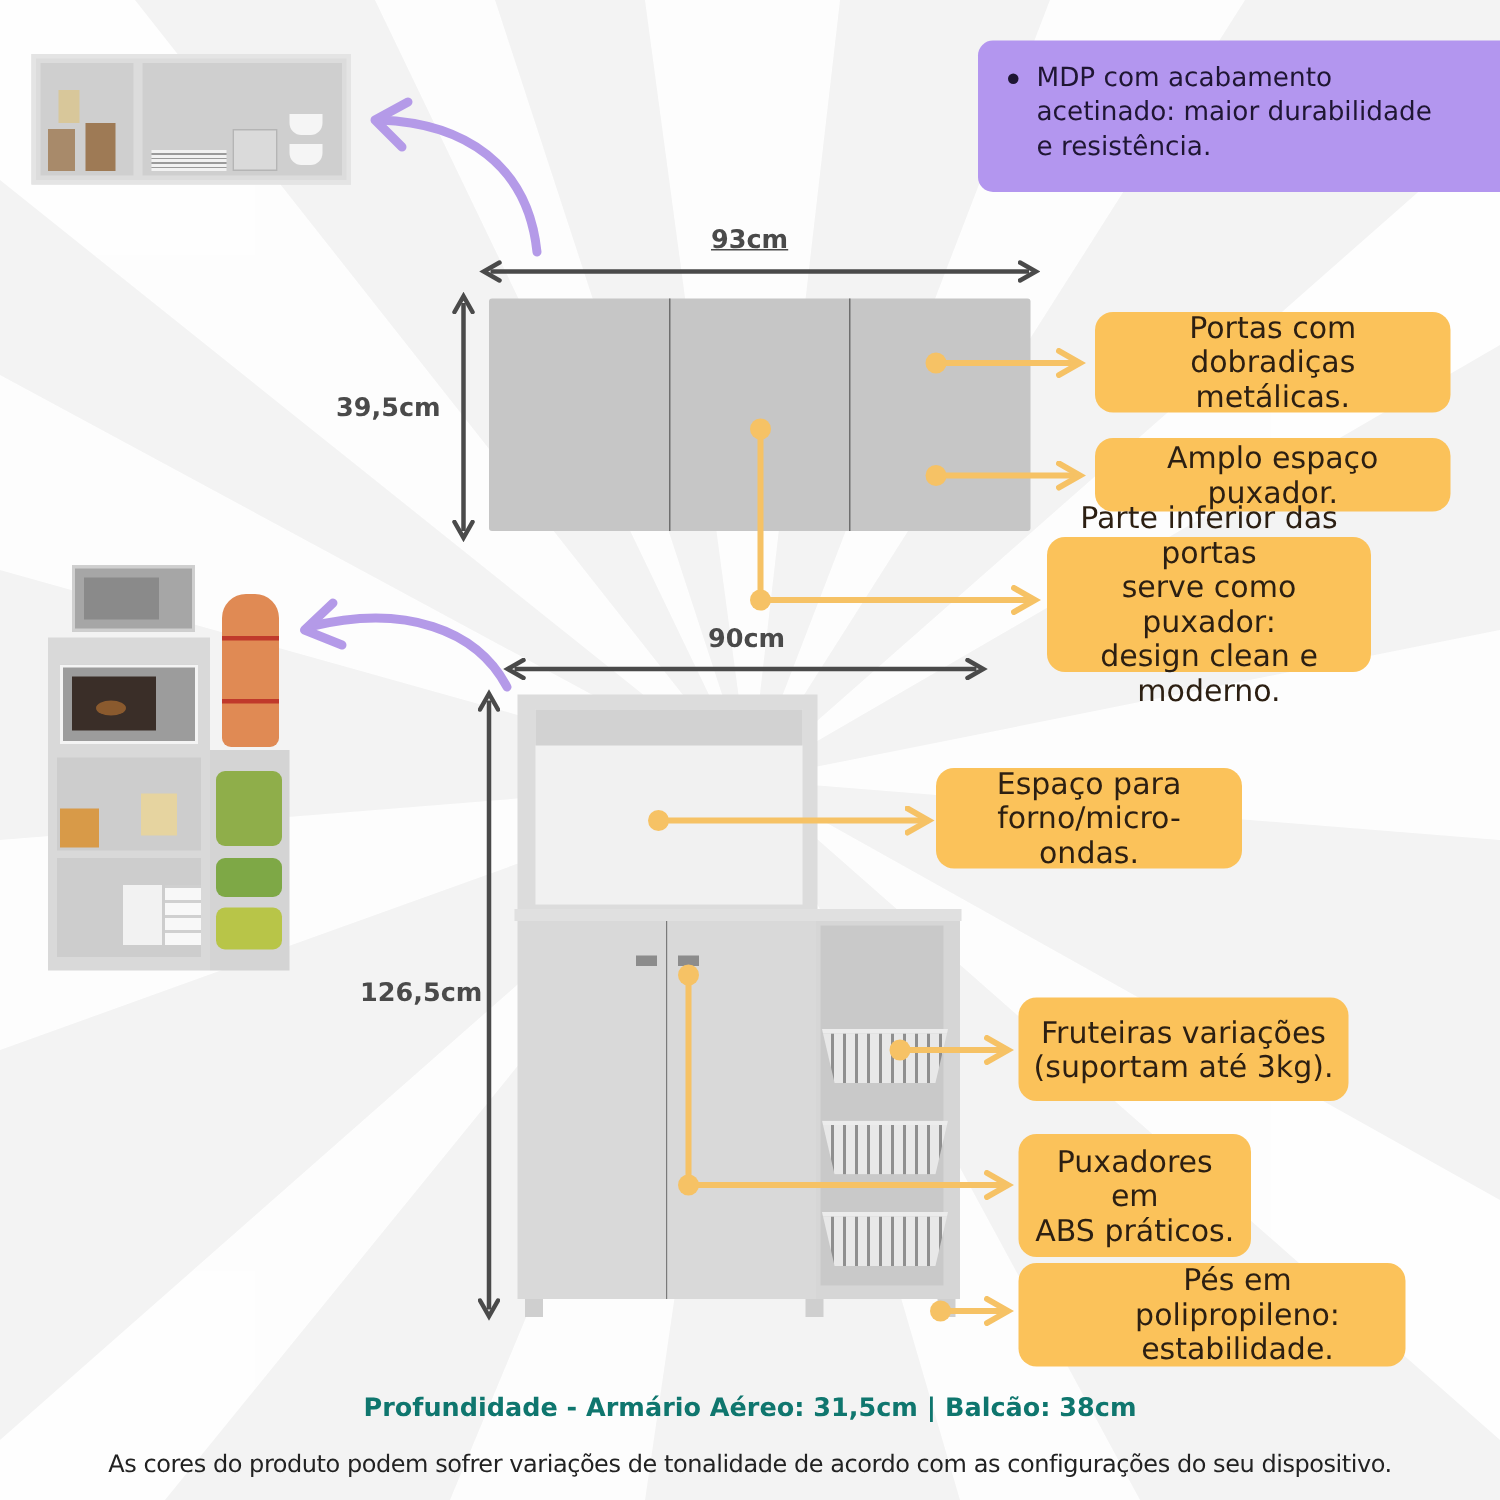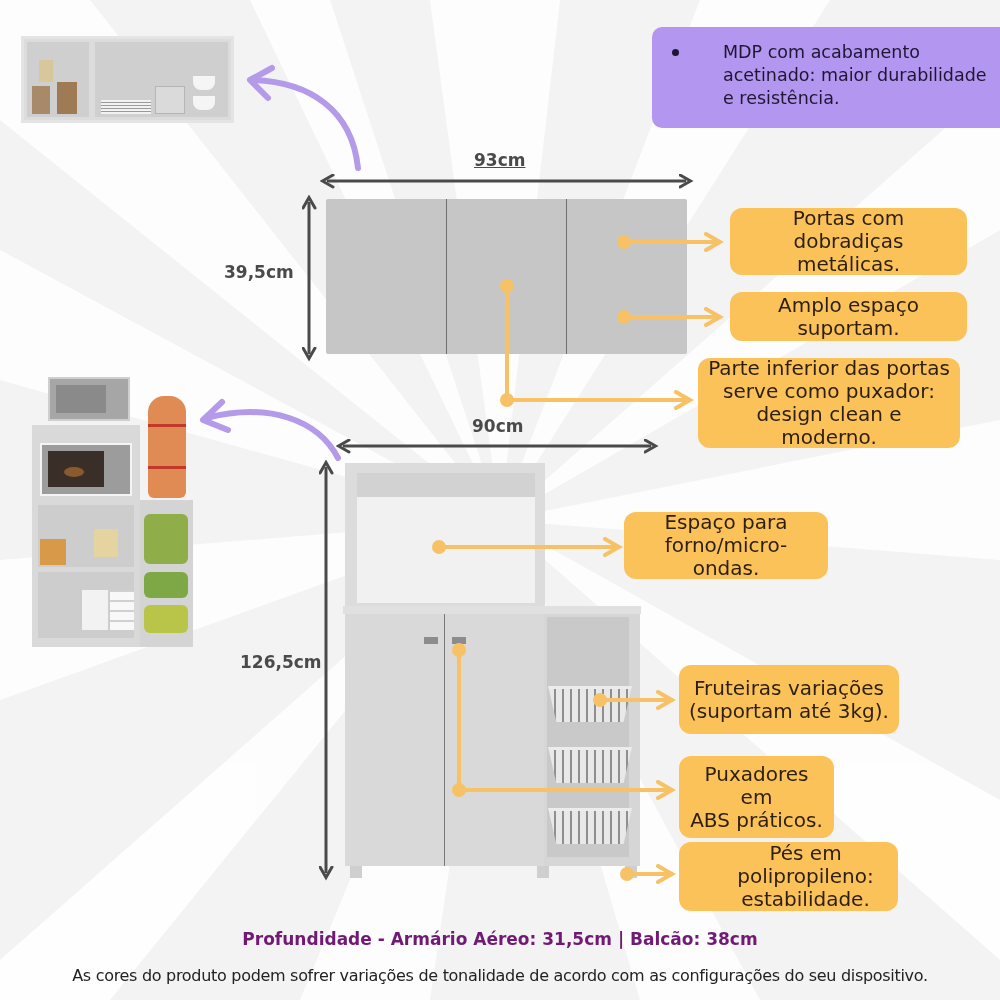--- a/index.html
+++ b/index.html
@@ -14,21 +14,20 @@
     color: #2c1f12; font-size: 20px; line-height: 23px; text-align: center;
     display: flex; align-items: center; justify-content: center; padding: 6px 10px;
     z-index: 5;
   }
   .callout span { white-space: pre-line; }
   .purple-box {
     position: absolute; left: 652px; top: 27px; width: 348px; height: 101px;
     background: #b396ef; border-radius: 10px 0 0 10px; z-index: 5;
     padding: 14px 10px 10px 20px; font-size: 17.5px; line-height: 23px; color: #1f1633;
     display: flex;
-    gap: 32px;
   }
   .purple-box .bullet { width: 7px; height: 7px; border-radius: 50%; background: #1f1633; margin: 8px 12px 0 0; flex: 0 0 7px; }
   .purple-box .txt { white-space: pre-line; }
 
   .dim-label { position: absolute; font-weight: bold; font-size: 17px; color: #4a4a4a; z-index: 5; }
 
   
   .upper-cab { position: absolute; left: 326px; top: 199px; width: 361px; height: 155px; background: #c6c6c6; z-index: 3; border-radius: 2px; }
   .upper-cab .door { position: absolute; top: 0; height: 155px; border-right: 1.5px solid #6e6e6e; }
   .upper-cab .door.last { border-right: none; }
@@ -42,21 +41,21 @@
   .lc-door { position: absolute; top: 614px; height: 252px; background: #d9d9d9; }
   .lc-side { position: absolute; left: 544px; top: 614px; width: 96px; height: 252px; background: #d6d6d6; }
   .lc-side-inner { position: absolute; left: 547px; top: 617px; width: 82px; height: 240px; background: #c9c9c9; }
   .basket { position: absolute; left: 548px; width: 84px; height: 36px; background: repeating-linear-gradient(90deg, #e8e8e8 0 6px, #8f8f8f 6px 8px); clip-path: polygon(0 0, 100% 0, 90% 100%, 10% 100%); border-top: 3px solid #ececec; }
   .foot { position: absolute; top: 866px; width: 12px; height: 12px; background: #cfcfcf; }
   .handle { position: absolute; top: 637px; width: 14px; height: 7px; background: #8c8c8c; }
 
   
   .thumb-lower { position: absolute; z-index: 3; }
 
-  .footer-depth { position: absolute; left: 0; top: 929px; width: 1000px; text-align: center; font-weight: bold; font-size: 17px; color: #701a75; z-index: 5; }
+  .footer-depth { position: absolute; left: 0; top: 929px; width: 1000px; text-align: center; font-weight: bold; font-size: 17px; color: #0f766e; z-index: 5; }
   .footer-disclaimer { position: absolute; left: 0; top: 966px; width: 1000px; text-align: center; font-size: 16px; color: #222; z-index: 5; letter-spacing: -0.3px; }
 
   svg.overlay { position: absolute; left: 0; top: 0; width: 1000px; height: 1000px; z-index: 4; pointer-events: none; }
 </style>
 </head>
 <body>
 
 <svg class="bg-rays" viewBox="0 0 1000 1000">
   <rect x="0" y="0" width="1000" height="1000" fill="#f3f3f3"></rect>
   <g fill="#ffffff" opacity="0.9">
@@ -192,39 +191,39 @@
 <div class="dim-label" style="left:474px; top:150px;text-decoration:underline;">93cm</div>
 <div class="dim-label" style="left:224px; top:262px;">39,5cm</div>
 <div class="dim-label" style="left:472px; top:416px;">90cm</div>
 <div class="dim-label" style="left:240px; top:652px;">126,5cm</div>
 
 <div class="callout" style="left:730px; top:208px; width:237px; height:67px;">
   <span>Portas com dobradiças
 metálicas.</span>
 </div>
 <div class="callout" style="left:730px; top:292px; width:237px; height:49px;">
-  <span>Amplo espaço suportam.</span>
-</div>
-<div class="callout" style="left:698px; top:358px; width:262px; height:90px;">
+  <span>Amplo espaço puxador.</span>
+</div>
+<div class="callout" style="left:698px; top:358px; width:216px; height:90px;">
   <span>Parte inferior das portas
 serve como puxador:
 design clean e moderno.</span>
 </div>
 
 <div class="callout" style="left:624px; top:512px; width:204px; height:67px;">
   <span>Espaço para
 forno/micro-ondas.</span>
 </div>
 <div class="callout" style="left:679px; top:665px; width:220px; height:69px;">
   <span>Fruteiras variações
 (suportam até 3kg).</span>
 </div>
 <div class="callout" style="left:679px; top:756px; width:155px; height:82px;">
   <span>Puxadores em
 ABS práticos.</span>
 </div>
-<div class="callout" style="left:679px; top:842px; width:219px; height:69px;padding-left:44px;">
+<div class="callout" style="left:679px; top:842px; width:258px; height:69px;padding-left:44px;">
   <span>Pés em polipropileno:
 estabilidade.</span>
 </div>
 
 <div class="footer-depth">Profundidade - Armário Aéreo: 31,5cm | Balcão:  38cm</div>
 <div class="footer-disclaimer">As cores do produto podem sofrer variações de tonalidade de acordo com as configurações do seu dispositivo.</div>
 
 </body></html>

